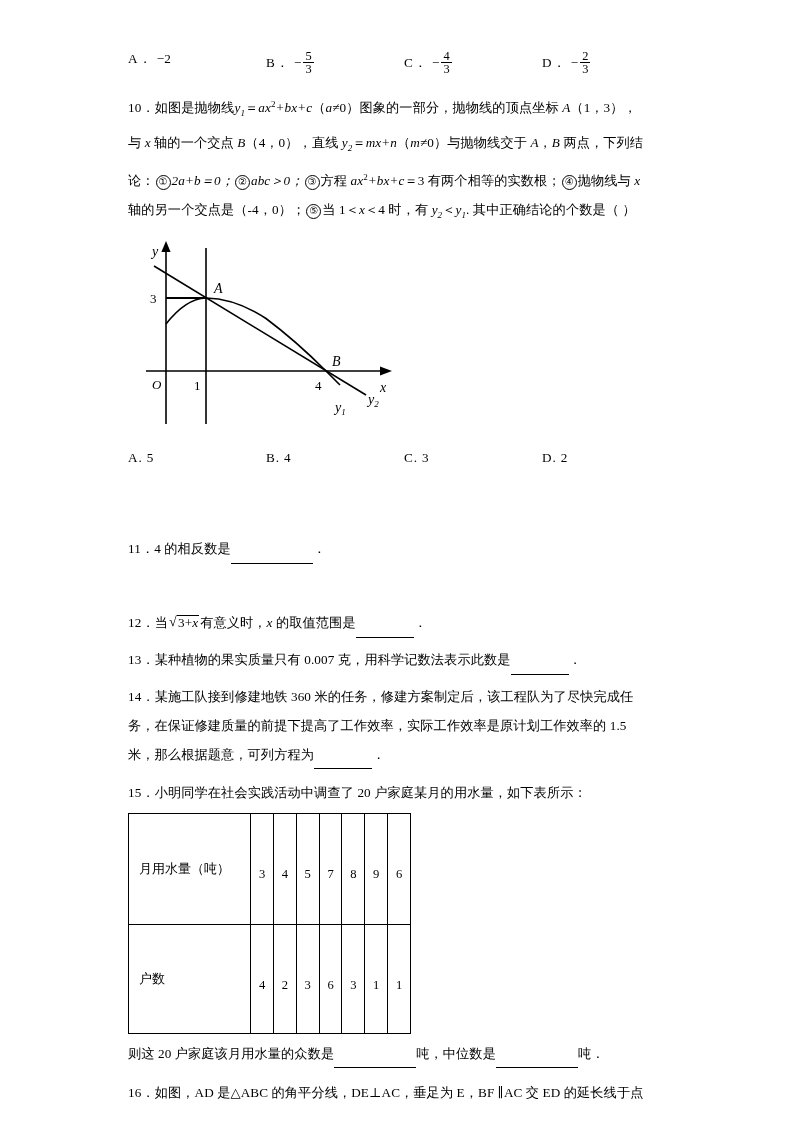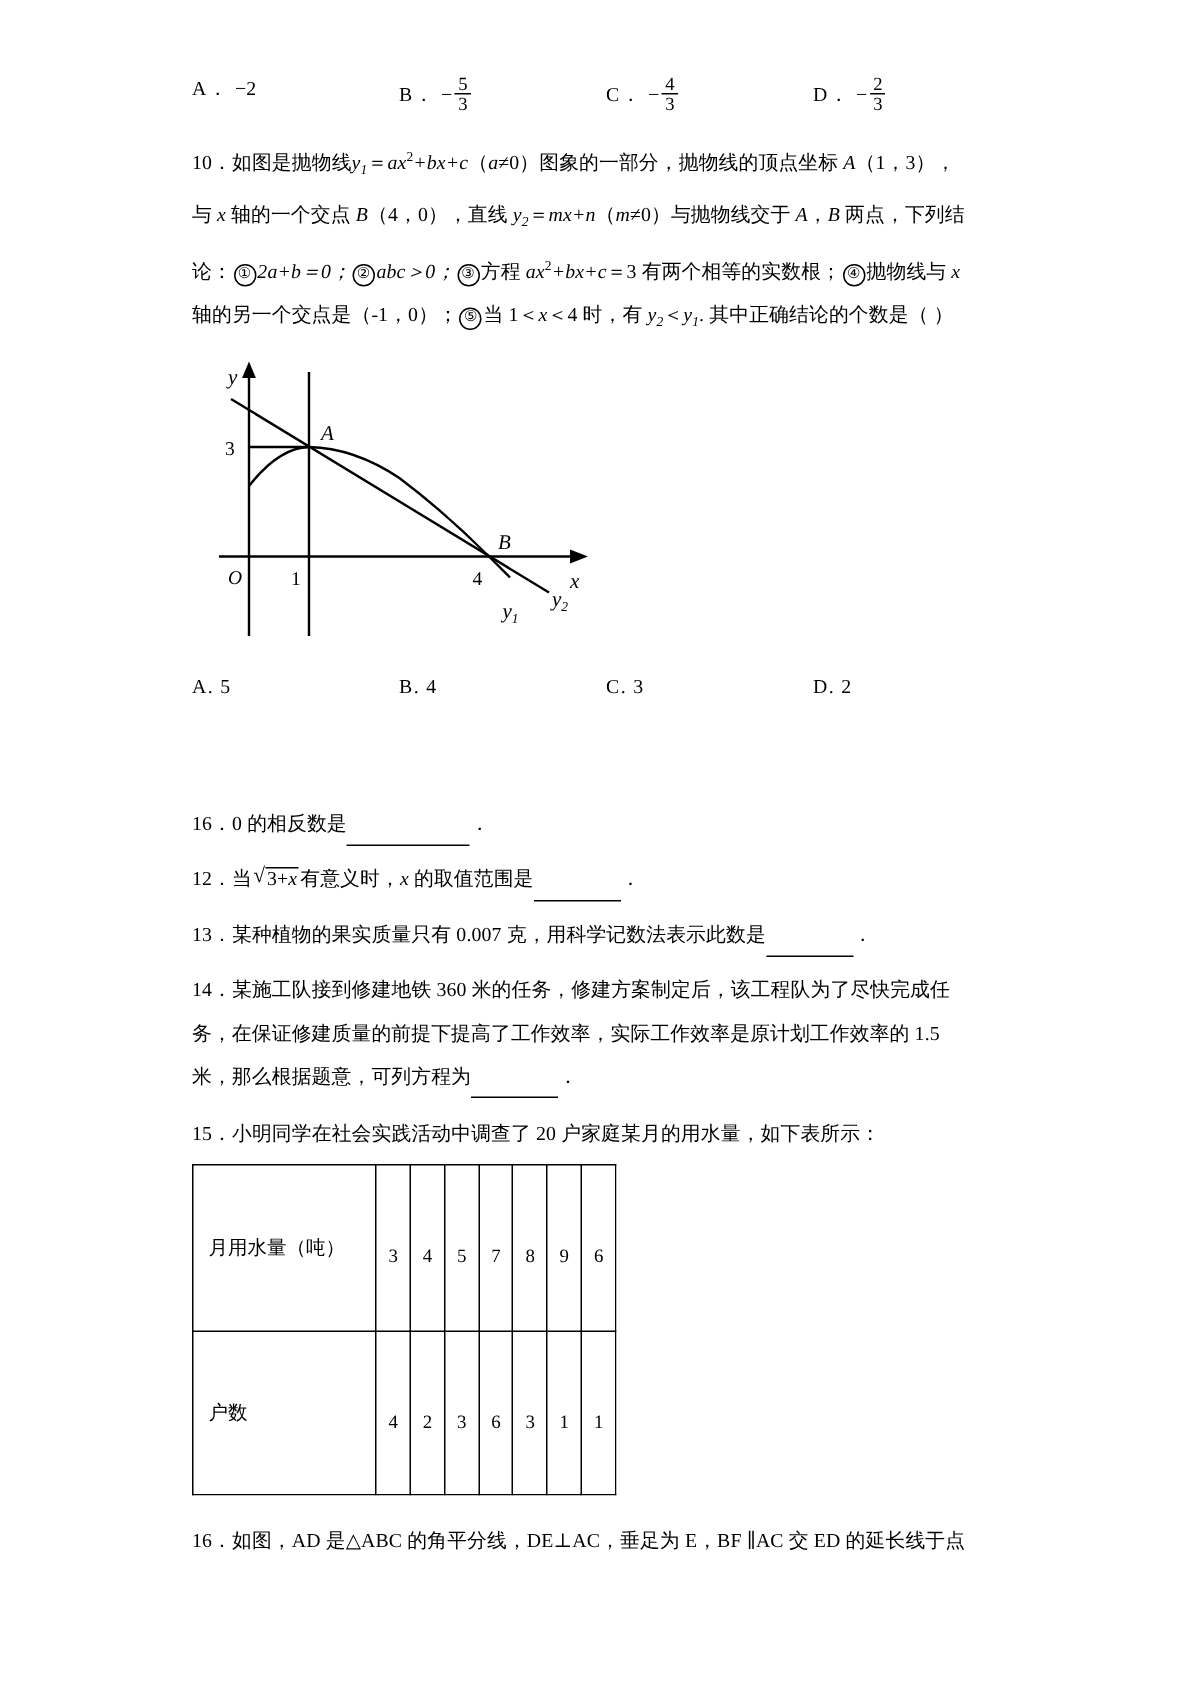--- a/index.html
+++ b/index.html
@@ -206,21 +206,21 @@
     <div class="qline">
       <span>10．如图是抛物线</span><span class="ital">y</span><sub class="sm">1</sub><span>＝</span><span class="ital">ax</span><sup class="sm">2</sup><span class="ital">+bx+c</span><span>（</span><span class="ital">a</span><span>≠0）图象的一部分，抛物线的顶点坐标 </span><span class="ital">A</span><span>（1，3），</span>
     </div>
     <div class="qline">
       <span>与 </span><span class="ital">x</span><span> 轴的一个交点 </span><span class="ital">B</span><span>（4，0），直线 </span><span class="ital">y</span><sub class="sm">2</sub><span>＝</span><span class="ital">mx+n</span><span>（</span><span class="ital">m</span><span>≠0）与抛物线交于 </span><span class="ital">A</span><span>，</span><span class="ital">B</span><span> 两点，下列结</span>
     </div>
     <div class="qline">
       <span>论：</span><span class="circnum">①</span><span class="ital">2a+b＝0；</span><span class="circnum">②</span><span class="ital">abc＞0；</span><span class="circnum">③</span><span>方程 </span><span class="ital">ax</span><sup class="sm">2</sup><span class="ital">+bx+c</span><span>＝3 有两个相等的实数根；</span><span class="circnum">④</span><span>抛物线与 </span><span class="ital">x</span>
     </div>
     <div class="qline">
-      <span>轴的另一个交点是（-1，0）；</span><span class="circnum">⑤</span><span>当 1＜</span><span class="ital">x</span><span>＜4 时，有 </span><span class="ital">y</span><sub class="sm">2</sub><span>＜</span><span class="ital">y</span><sub class="sm">1</sub><span>. 其中正确结论的个数是（       ）</span>
+      <span>轴的另一个交点是（-4，0）；</span><span class="circnum">⑤</span><span>当 1＜</span><span class="ital">x</span><span>＜4 时，有 </span><span class="ital">y</span><sub class="sm">2</sub><span>＜</span><span class="ital">y</span><sub class="sm">1</sub><span>. 其中正确结论的个数是（       ）</span>
     </div>
   </div>
 
   <div class="sp-8"></div>
 
   <div class="figure-wrap">
     <svg class="figure" width="260" height="212" viewBox="0 0 260 212">
 
       <line x1="2" y1="133" x2="236" y2="133" stroke="#000" stroke-width="1.6"></line>
       <polygon points="236,128.4 248,133 236,137.6" fill="#000"></polygon>
@@ -268,26 +268,26 @@
     </div>
   </div>
 
   <div class="sp-40"></div>
   <div style="height:22px;"></div>
 
 
   <div style="height:6px;"></div>
 
   <div class="qline" style="line-height:30px;">
-    <span>16．0 的相反数是</span><span class="blank b-long"></span><span>．</span>
+    <span>11．4 的相反数是</span><span class="blank b-long"></span><span>．</span>
   </div>
 
   <div style="height:7px;"></div>
 
-  <div class="qline" style="line-height:30px;">
+  <div class="qline" style="line-height:30px;margin-top:37px;">
     <span>12．当</span><span class="sqrt"><span class="rad"><span>3+</span><span class="ital">x</span></span></span><span>有意义时，</span><span class="ital">x</span><span> 的取值范围是</span><span class="blank b-mid"></span><span>．</span>
   </div>
 
   <div style="height:7px;"></div>
 
   <div class="qline" style="line-height:30px;">
     <span>13．某种植物的果实质量只有 0.007 克，用科学记数法表示此数是</span><span class="blank b-mid"></span><span>．</span>
   </div>
 
   <div style="height:7px;"></div>
@@ -329,20 +329,23 @@
           <td class="val r2">3</td>
           <td class="val r2">1</td>
           <td class="val r2">1</td>
         </tr>
       </tbody>
           </table>
     </div>
 
     <div style="height:5px;"></div>
 
+    <div class="qline">
+      <span>则这 20 户家庭该月用水量的众数是</span><span class="blank b-long"></span><span>吨，中位数是</span><span class="blank b-long"></span><span>吨．</span>
+    </div>
   </div>
 
   <div style="height:10px;"></div>
 
   <div>
     <div class="qline">16．如图，AD 是△ABC 的角平分线，DE⊥AC，垂足为 E，BF ∥AC 交 ED 的延长线于点</div>
     <div class="qline">
       
     </div>
   </div>

